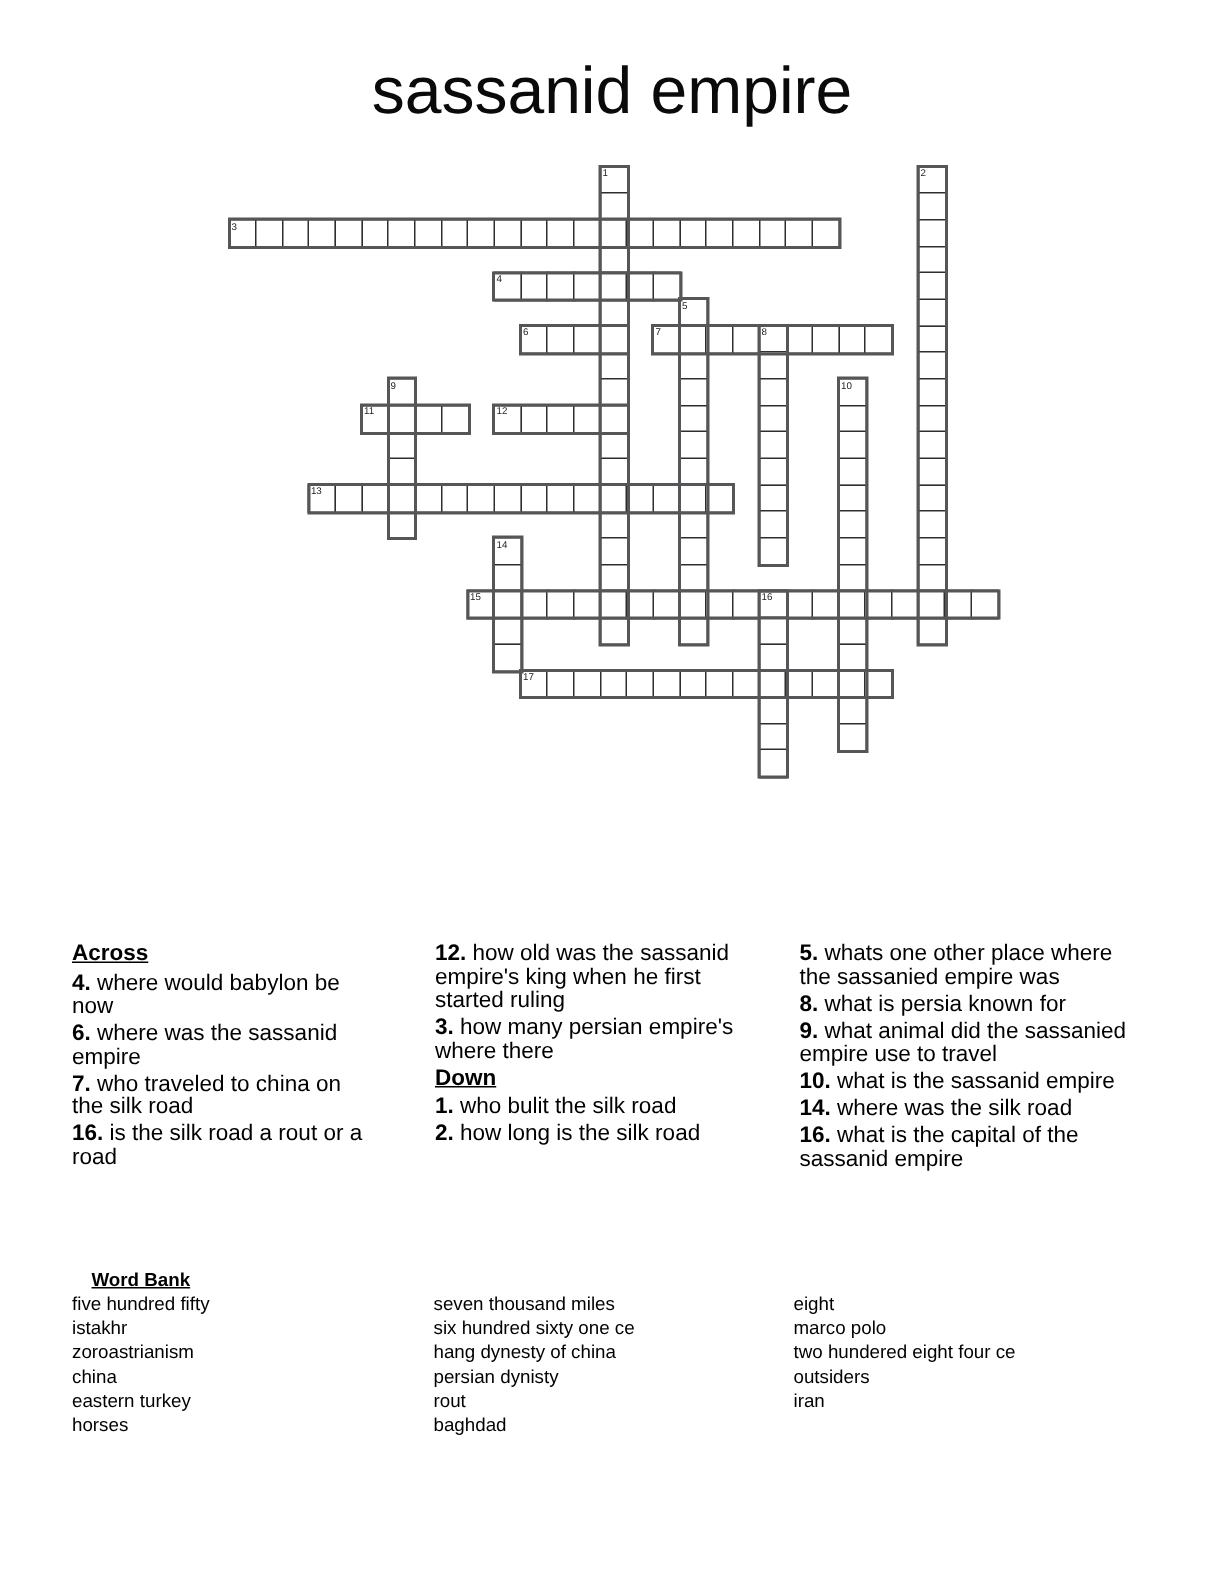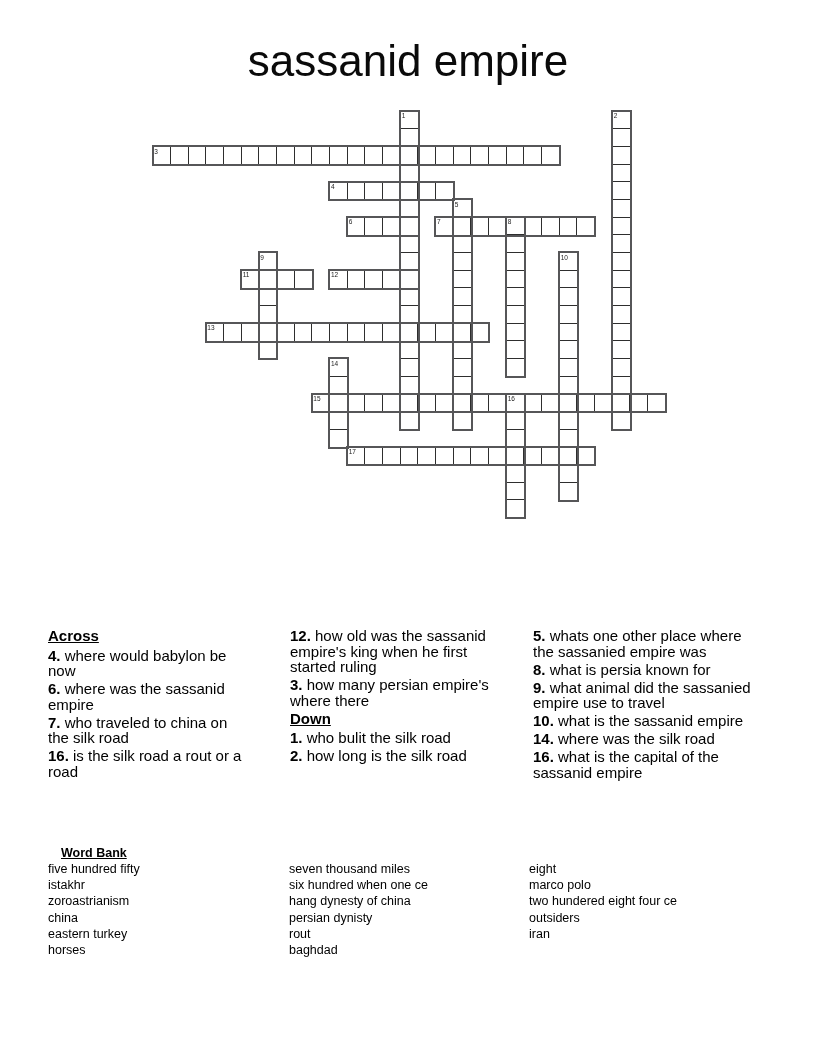--- a/index.html
+++ b/index.html
@@ -334,21 +334,21 @@
   <div class="wb-col wb-col-0">
         <div class="wb-item">five hundred fifty</div>
         <div class="wb-item">istakhr</div>
         <div class="wb-item">zoroastrianism</div>
         <div class="wb-item">china</div>
         <div class="wb-item">eastern turkey</div>
         <div class="wb-item">horses</div>
       </div>
       <div class="wb-col wb-col-1">
         <div class="wb-item">seven thousand miles</div>
-        <div class="wb-item">six hundred when one ce</div>
+        <div class="wb-item">six hundred sixty one ce</div>
         <div class="wb-item">hang dynesty of china</div>
         <div class="wb-item">persian dynisty</div>
         <div class="wb-item">rout</div>
         <div class="wb-item">baghdad</div>
       </div>
       <div class="wb-col wb-col-2">
         <div class="wb-item">eight</div>
         <div class="wb-item">marco polo</div>
         <div class="wb-item">two hundered eight four ce</div>
         <div class="wb-item">outsiders</div>

